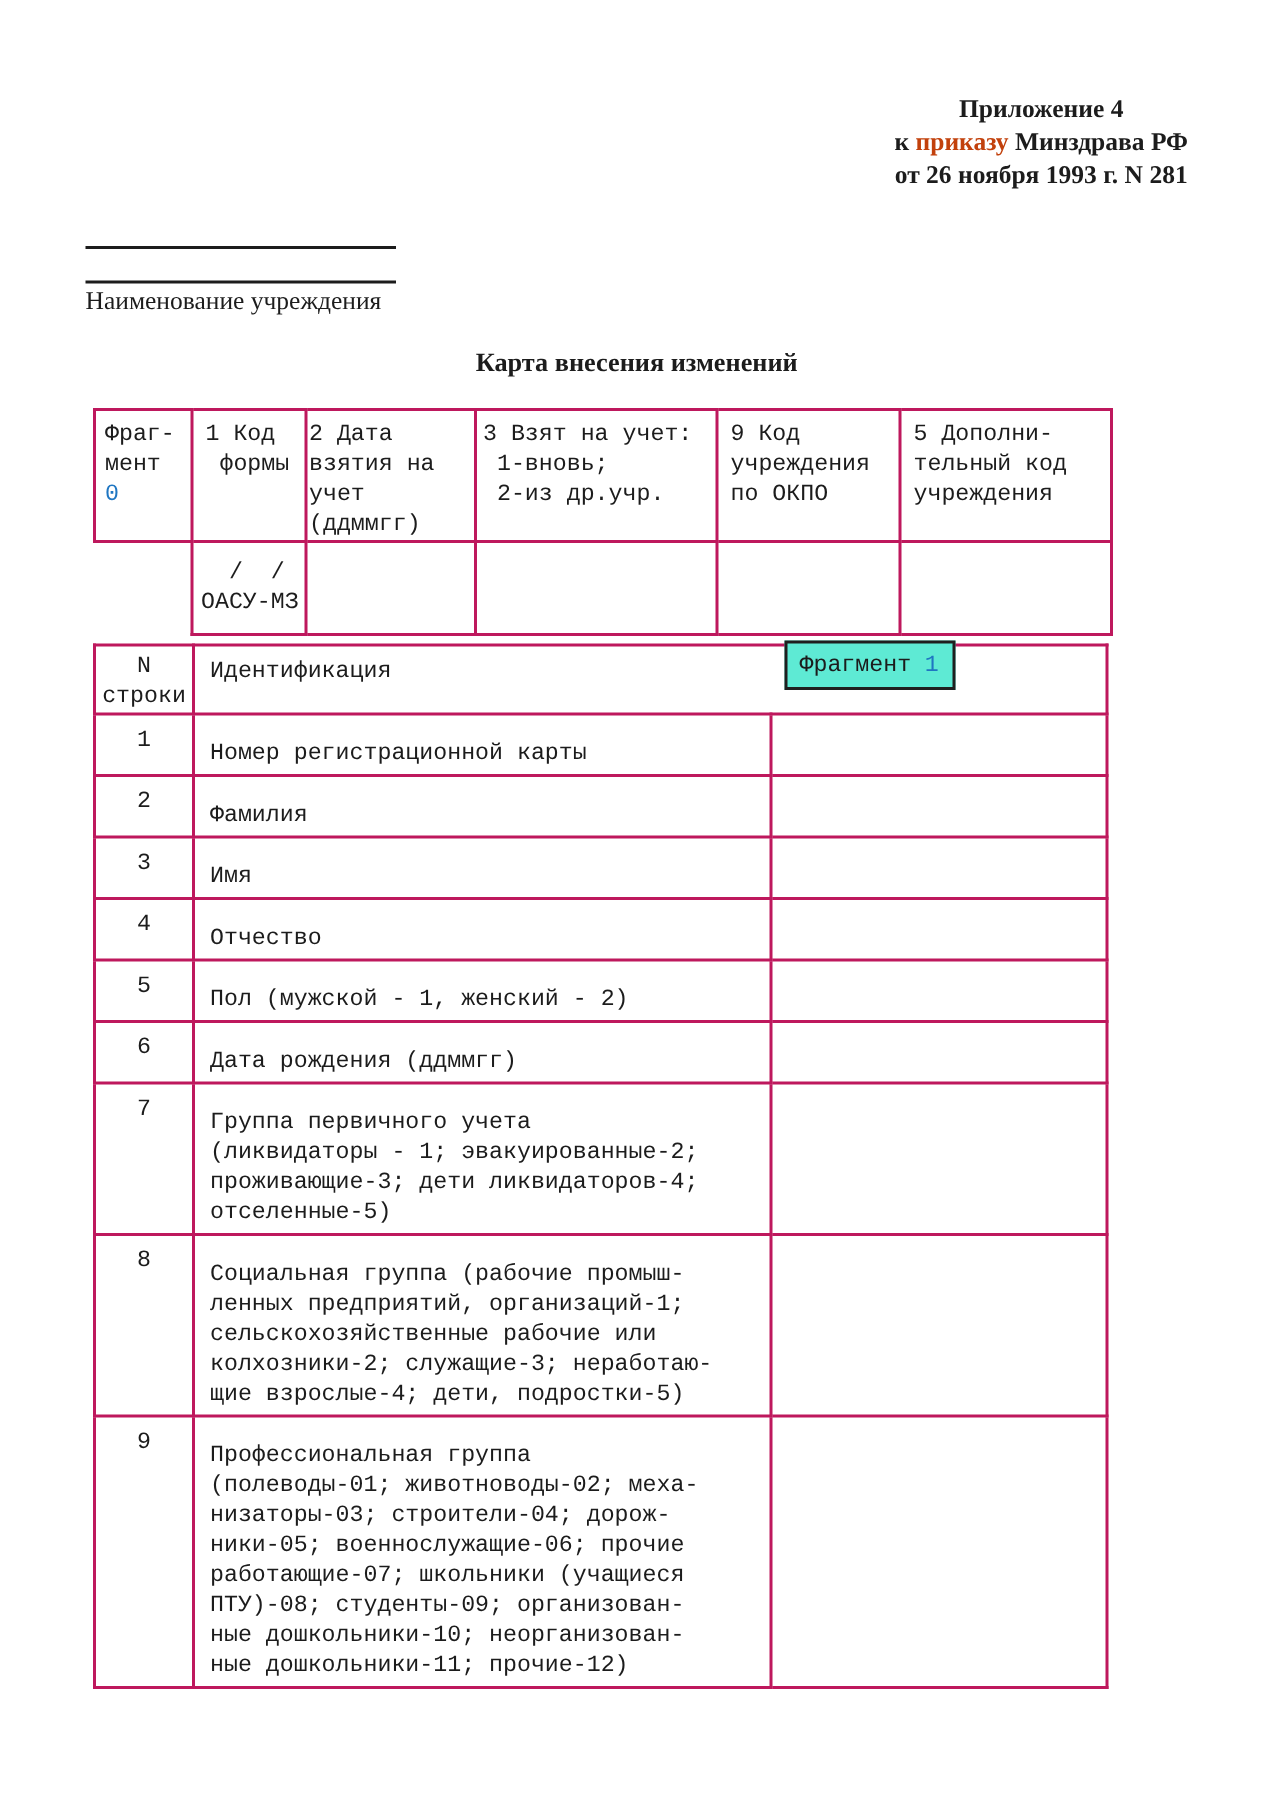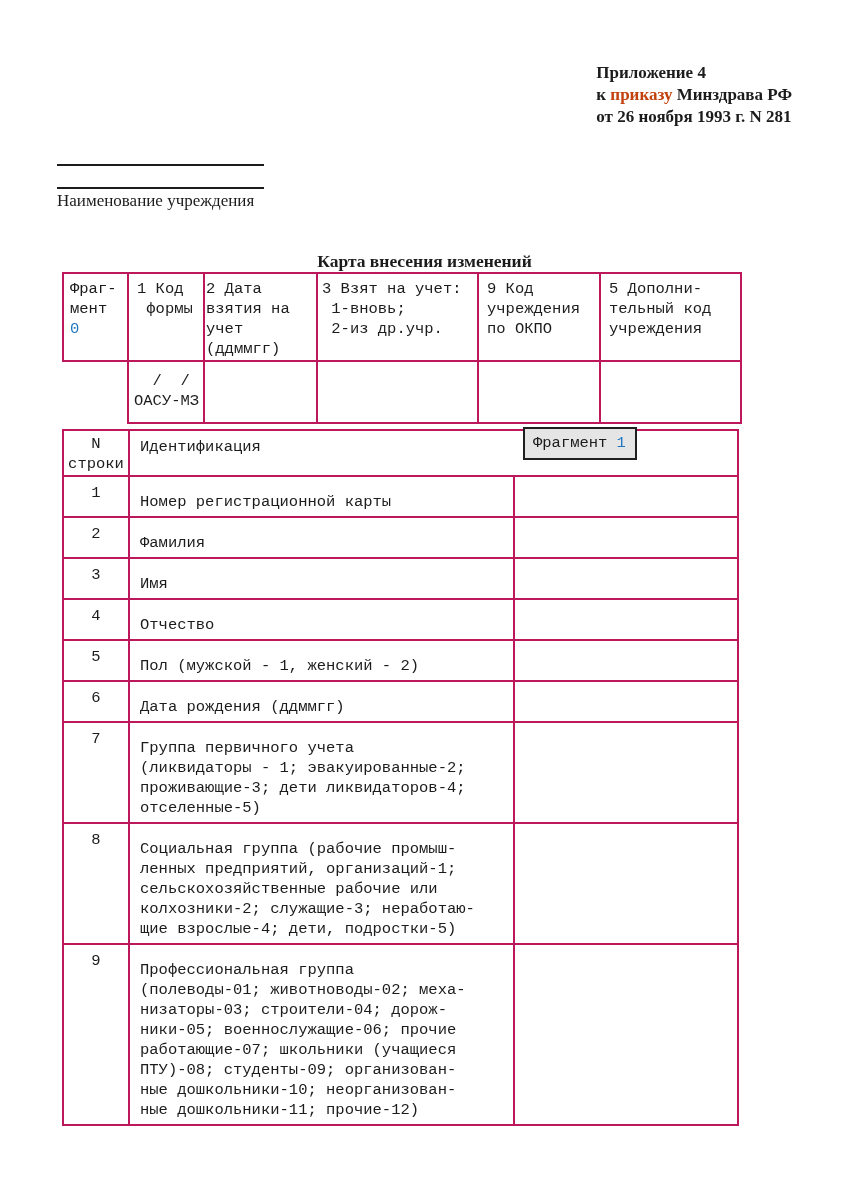--- a/index.html
+++ b/index.html
@@ -1,35 +1,35 @@
 <!DOCTYPE html>
 <html><head>
 <meta charset="utf-8">
 <style>
   html,body{margin:0;padding:0;background:#ffffff;}
   .page{position:relative;width:849px;height:1200px;background:#ffffff;overflow:hidden;
         color:#1c1c1c;}
 
   
-  .doc-header{position:absolute;top:62px;right:57px;text-align:left;
+  .doc-header{position:absolute;top:62px;right:57px;text-align:center;
               font-family:"Liberation Serif","DejaVu Serif",serif;
               font-weight:bold;font-size:17px;line-height:22px;}
   .link{color:#c2410c;text-decoration:none;cursor:pointer;}
 
   
   .name-block{position:absolute;left:57px;top:164px;width:230px;
               font-family:"Liberation Serif","DejaVu Serif",serif;font-size:17px;}
   .fill-line{width:207px;height:2px;background:#1c1c1c;}
   .fill-line.first{margin-bottom:21px;}
   .fill-line.second{margin-bottom:2px;}
 
   
   .doc-title{position:absolute;top:231px;left:0;width:849px;text-align:center;
              font-family:"Liberation Serif","DejaVu Serif",serif;
-             font-weight:bold;font-size:17.5px;margin-top:20px;}
+             font-weight:bold;font-size:17.5px;}
 
   
   table.tbl{border-collapse:collapse;table-layout:fixed;
             font-family:"Liberation Mono","DejaVu Sans Mono",monospace;
             font-size:15.5px;color:#1c1c1c;}
   .tbl td{vertical-align:top;box-sizing:border-box;}
   td.b{border:2px solid #be185d;}
   td.nb{border:none;}
   .pre{white-space:pre;}
   .preline{white-space:pre-line;}
@@ -51,21 +51,21 @@
   .t2 .hrow td{height:45px;}
   .t2 .rS td{height:36px;}
   .t2 .r7 td{height:88px;}
   .t2 .r8 td{height:108px;}
   .t2 .r9 td{height:168px;}
   .t2 td.num{text-align:center;padding-top:6px;}
   .t2 td.desc{padding:15px 4px 4px 10px;}
   .t2 td.head1{text-align:center;padding-top:3px;}
   .t2 td.head2{padding:6px 0 16px 10px;}
   .frag-box{position:absolute;left:461px;top:-2px;width:114px;height:33px;
-            box-sizing:border-box;border:2px solid #1f1f1f;background:#e5e5e5;
+            box-sizing:border-box;border:2px solid #1f1f1f;background:#5eead4;
             font-family:"Liberation Mono","DejaVu Sans Mono",monospace;
             font-size:15.5px;padding:5px 0 0 8px;}
   .frag-box .blue{margin-left:9px;}
 </style>
 </head>
 <body>
 
 <div class="page">
 
   <div class="doc-header">

